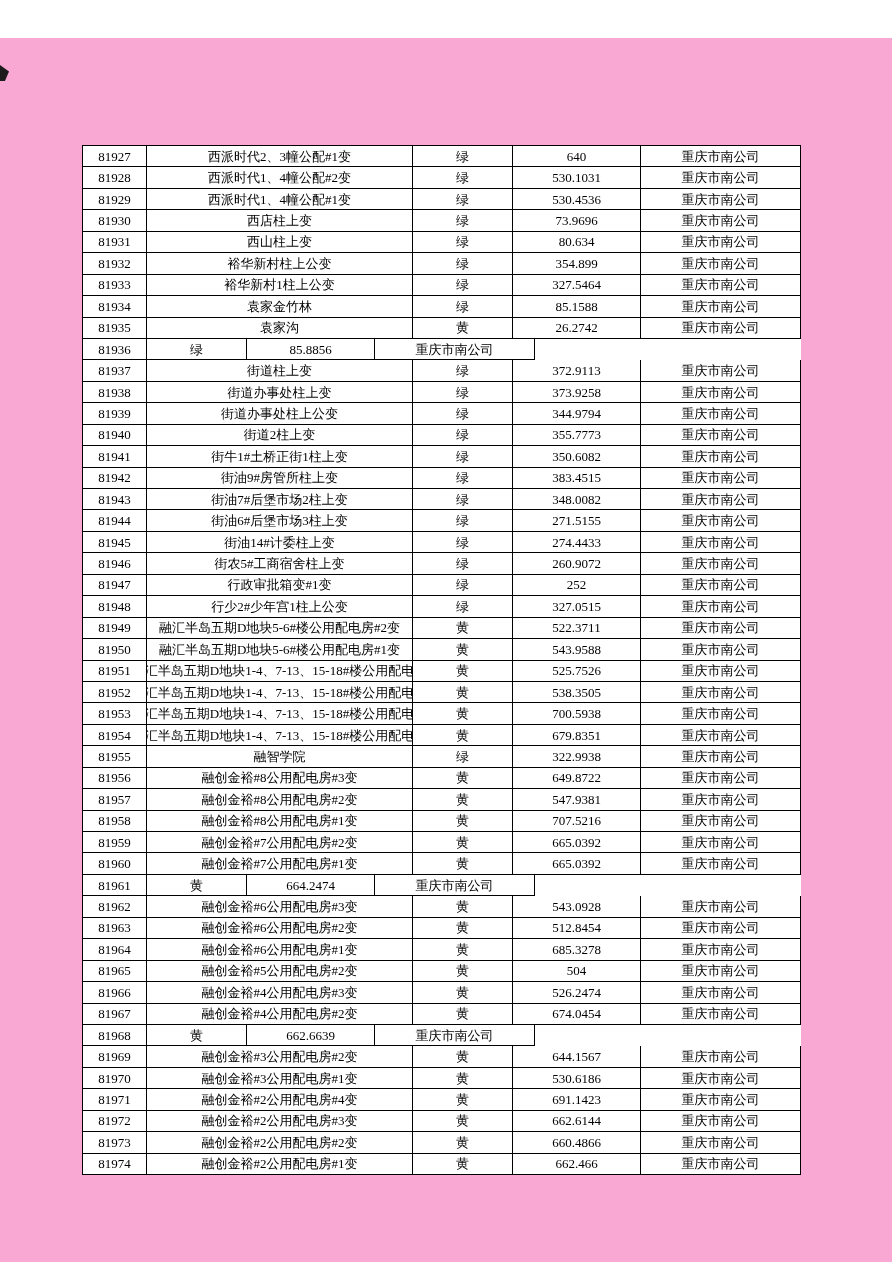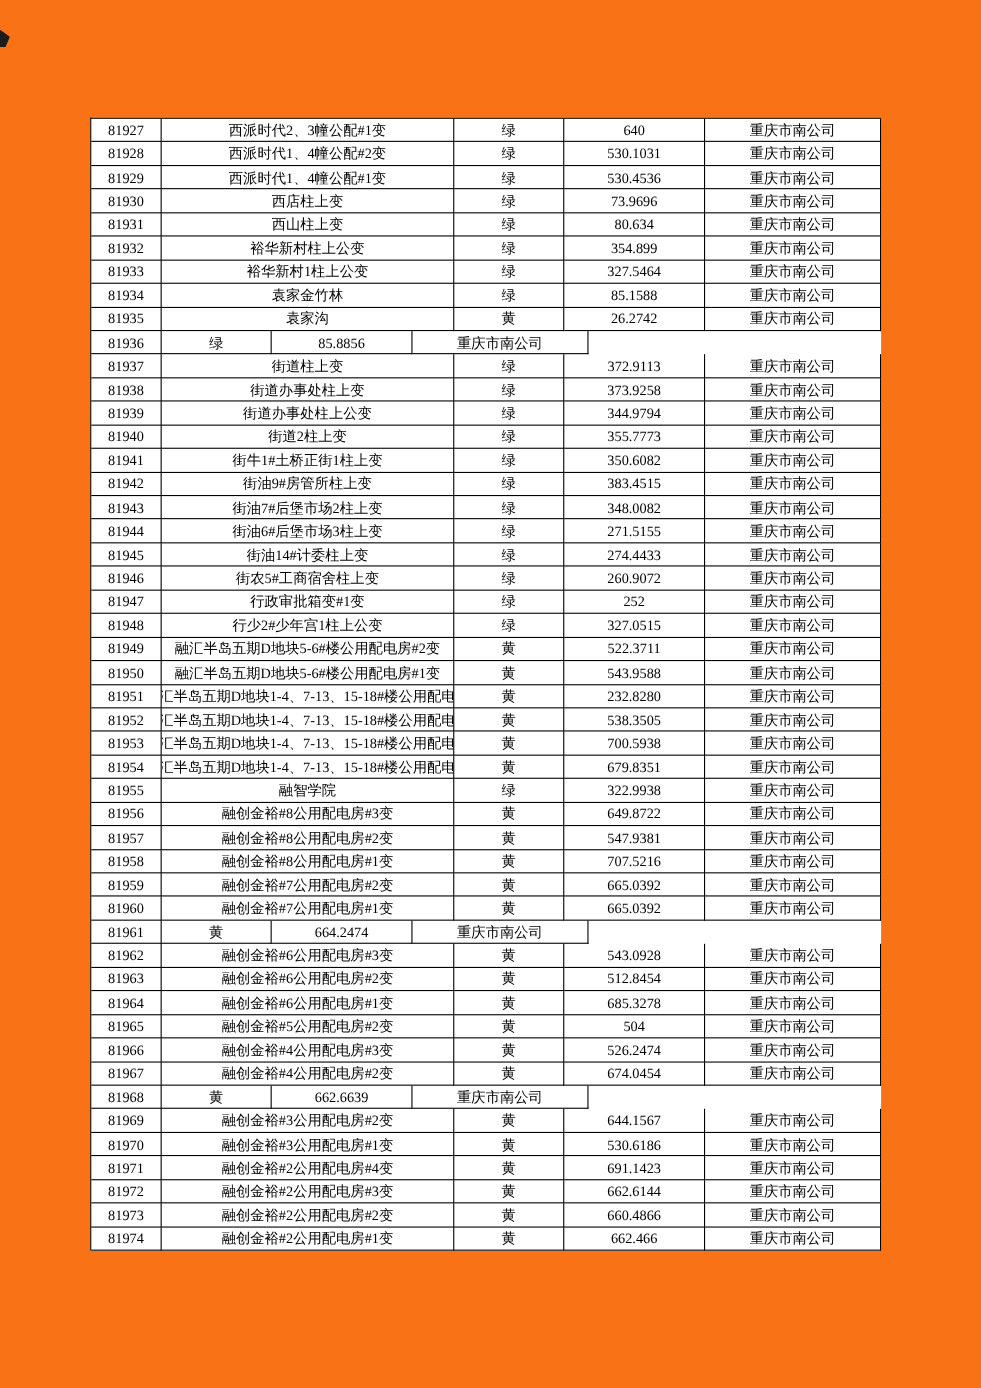--- a/index.html
+++ b/index.html
@@ -6,21 +6,22 @@
   html, body {
     width: 892px; height: 1262px;
     background: #ffffff;
     font-family: "Liberation Serif", "DejaVu Serif", serif;
     color: #000000;
     position: relative;
     overflow: hidden;
   }
   .page {
     position: absolute; inset: 0;
-    background: #f97316;
+    background: #f9a8d4;
+    margin-top: 38px;
   }
   .corner-mark {
     position: absolute; left: 0; top: 27px;
     width: 9px; height: 16px;
     background: #1c1c1c;
     clip-path: polygon(0 0, 100% 40%, 55% 100%, 0 100%);
   }
   .data-table {
     position: absolute;
     left: 82px; top: 107px;
@@ -290,21 +291,21 @@
     <div class="cell c-value">543.9588</div>
     <div class="cell c-company">重庆市南公司</div>
   </div>
 
   <div class="row">
     <div class="cell c-id">81951</div>
     <div class="cell c-name">
       <span class="name-text">融汇半岛五期D地块1-4、7-13、15-18#楼公用配电房</span>
     </div>
     <div class="cell c-status">黄</div>
-    <div class="cell c-value">232.8280</div>
+    <div class="cell c-value">525.7526</div>
     <div class="cell c-company">重庆市南公司</div>
   </div>
 
   <div class="row">
     <div class="cell c-id">81952</div>
     <div class="cell c-name">
       <span class="name-text">融汇半岛五期D地块1-4、7-13、15-18#楼公用配电房</span>
     </div>
     <div class="cell c-status">黄</div>
     <div class="cell c-value">538.3505</div>

